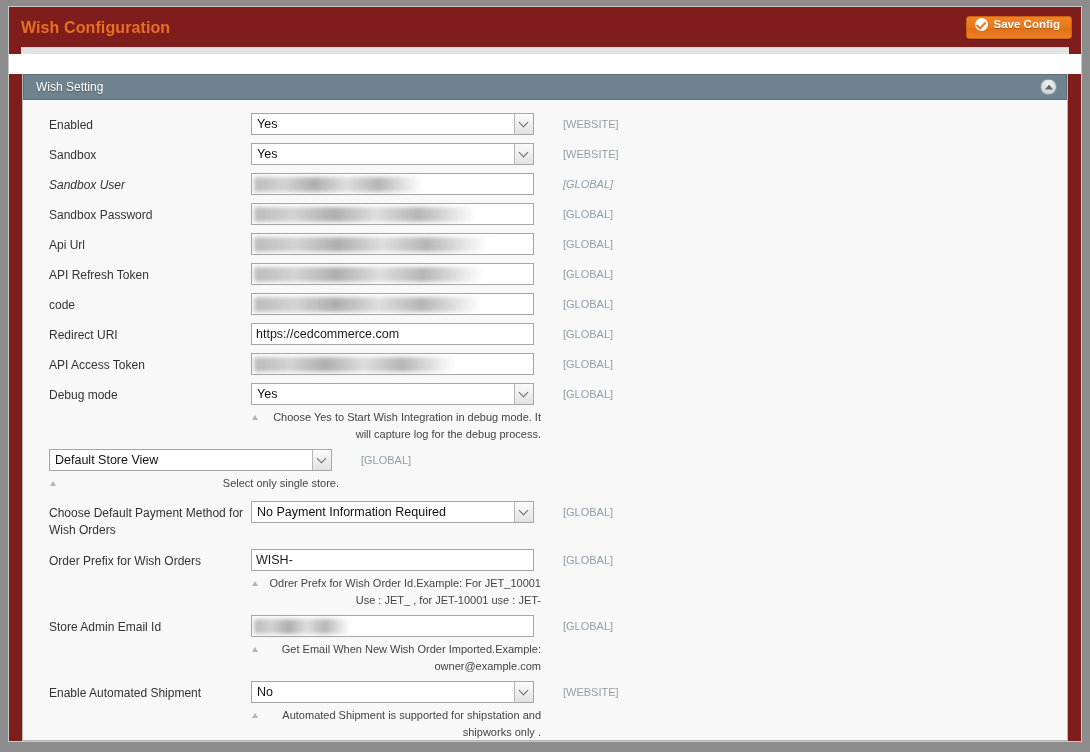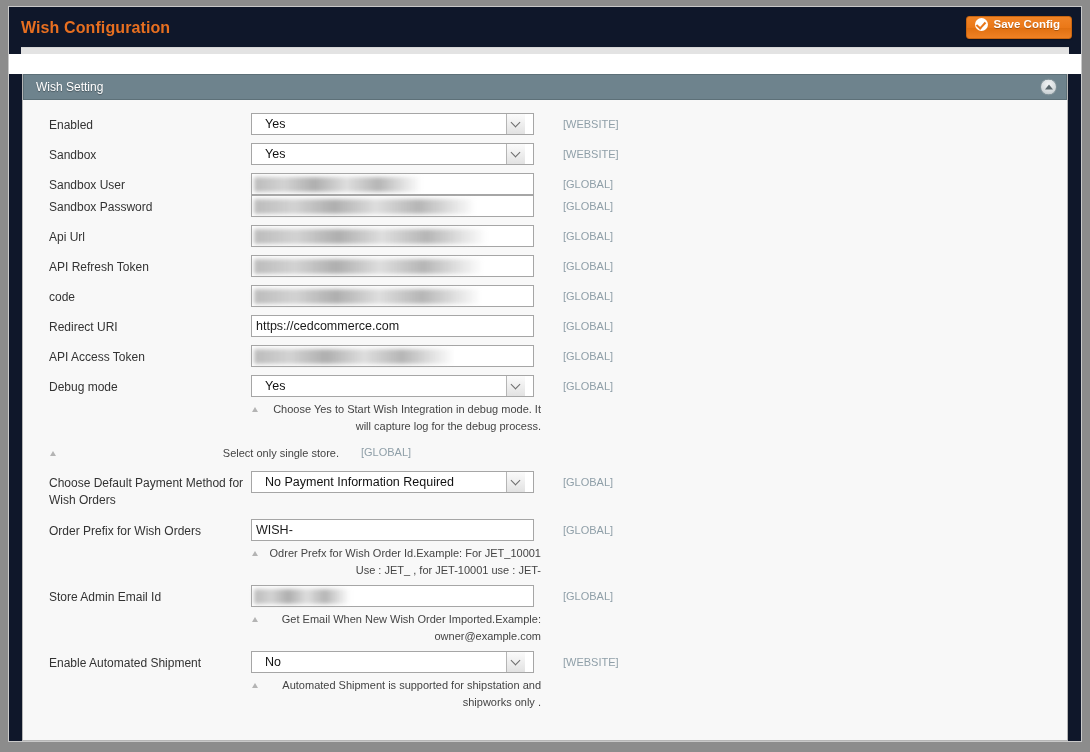--- a/index.html
+++ b/index.html
@@ -16,21 +16,21 @@
     position: absolute;
     left: 0; top: 0;
     width: 1090px; height: 752px;
     background: #8c8c8c;
     padding: 6px 8px 10px 8px;
   }
   .page {
     position: relative;
     width: 1074px;
     height: 736px;
-    background: #0f172a;
+    background: #7f1d1d;
     border: 1px solid #c9c9c9;
     overflow: hidden;
   }
 
   
   .page-head {
     position: relative;
     height: 40px;
     padding: 0 12px;
   }
@@ -164,21 +164,21 @@
     font-family: "Liberation Sans", sans-serif;
     color: #1a1a1a;
     padding: 0 4px;
     line-height: 20px;
     display: block;
   }
   input.txt { outline: none; }
 
   .sel {
     position: relative;
-    padding: 8px;
+    padding: 0;
     display: flex;
     align-items: center;
     cursor: pointer;
     background: #ffffff;
   }
   .sel .sel-val {
     flex: 1 1 auto;
     padding-left: 5px;
     font-size: 12.5px;
     color: #111111;
@@ -290,21 +290,21 @@
           <div class="lbl">Sandbox</div>
           <div class="ctl">
             <div class="sel">
               <span class="sel-val">Yes</span>
               <span class="sel-arrow"></span>
             </div>
           </div>
           <div class="scope">[WEBSITE]</div>
         </div>
 
-        <div class="row" style="margin-bottom:0;">
+        <div class="row" style="margin-bottom:8px;font-style:italic;">
           <div class="lbl">Sandbox User</div>
           <div class="ctl">
             <div class="redact-wrap">
               <span class="redact" style="width:168px;"></span>
             </div>
           </div>
           <div class="scope">[GLOBAL]</div>
         </div>
 
         <div class="row" style="margin-bottom:8px;">
@@ -375,20 +375,24 @@
             <div class="hint">
               <span>Choose Yes to Start Wish Integration in debug mode. It</span>
               <span class="l2">will capture log for the debug process.</span>
             </div>
           </div>
           <div class="scope">[GLOBAL]</div>
         </div>
 
         <div class="row" style="margin-bottom:9px;">
           <div class="ctl">
+            <div class="sel">
+              <span class="sel-val">Default Store View</span>
+              <span class="sel-arrow"></span>
+            </div>
             <div class="hint">
               <span>Select only single store.</span>
             </div>
           </div>
           <div class="scope">[GLOBAL]</div>
         </div>
 
         <div class="row" style="margin-bottom:10px;">
           <div class="lbl wrap">Choose Default Payment Method for Wish Orders</div>
           <div class="ctl">

